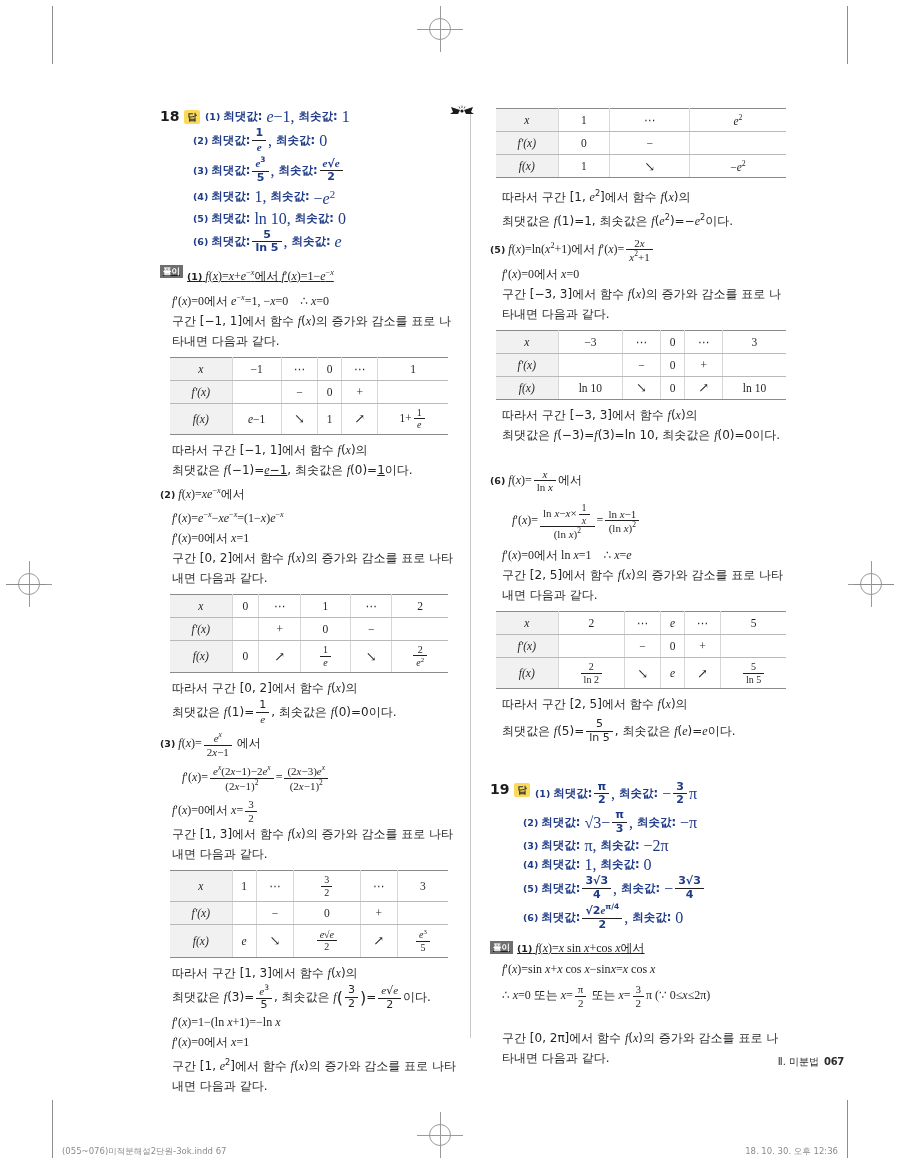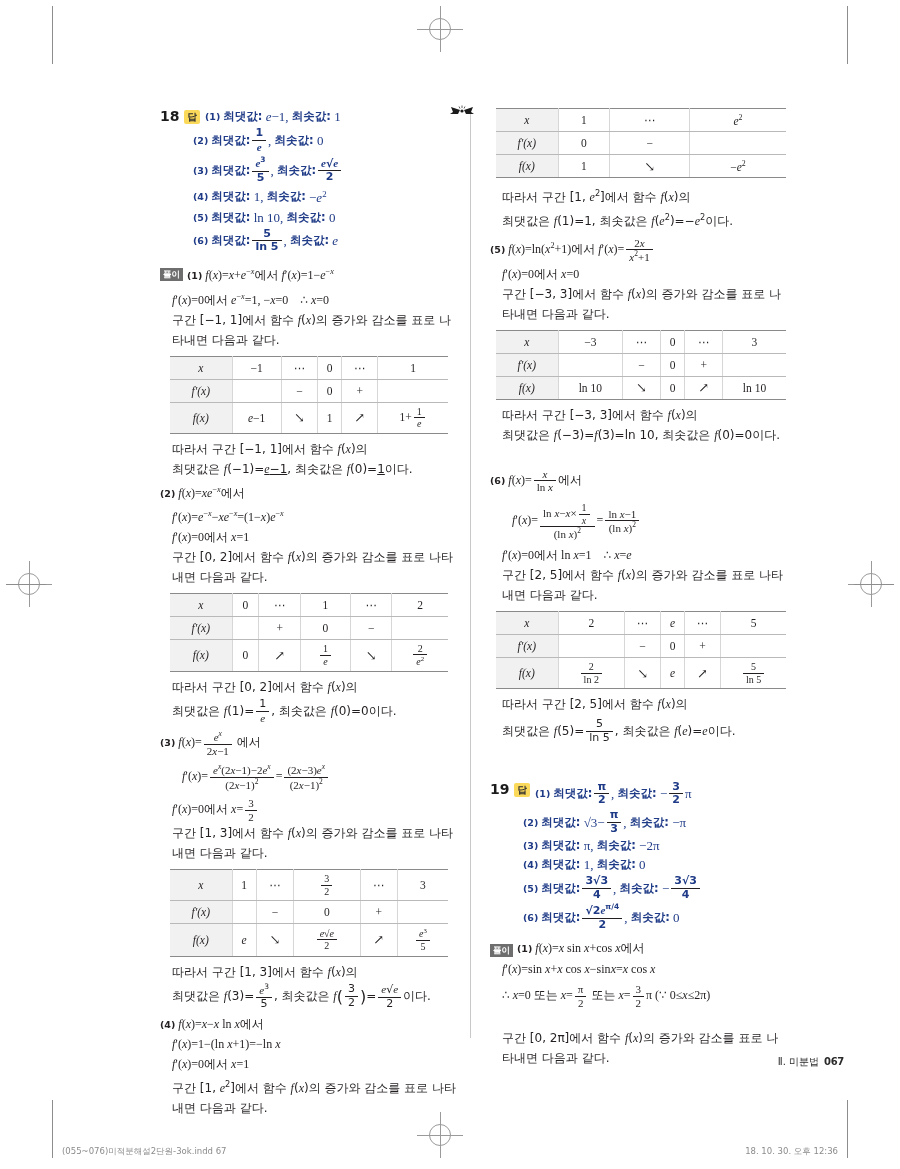--- a/index.html
+++ b/index.html
@@ -58,23 +58,23 @@
     font-size:9.5px; line-height:12px; padding:1px 3px; border-radius:2px;
     margin-top:2px;
   }
   .ans-line {
     font-size:11.5px; line-height:17px; color:#1f3b87;
     font-family:"DejaVu Sans","Liberation Sans",sans-serif; font-weight:bold;
     margin-left:33px; margin-top:2px; display:flex; align-items:center; flex-wrap:wrap;
   }
   .ans-line.first { margin-left:0; margin-top:0; }
   .ans-line .lbl { font-size:9.5px; margin-right:3px; }
-  .ans-line .valn { font-family:"Liberation Serif","DejaVu Serif",serif; font-weight:normal; font-size:13px; }
-
-  .sol-head { display:flex; align-items:center; gap:4px; margin-top:7px; }
+  .ans-line .valn { font-family:"Liberation Serif","DejaVu Serif",serif; font-weight:normal; font-size:16px; }
+
+  .sol-head { display:flex; align-items:flex-start; gap:4px; margin-top:7px;text-decoration:underline; }
   .sol-badge {
     display:inline-block; background:#6e6e6e; color:#ffffff;
     font-family:"DejaVu Sans","Liberation Sans",sans-serif; font-weight:bold;
     font-size:8.5px; line-height:11px; padding:1px 3px; margin-top:3px;
   }
   .ln { font-size:12px; line-height:19px; margin:1px 0; }
   .ln.ind  { margin-left:12px; }
   .ln.ind2 { margin-left:22px; }
   .sub-lbl { font-size:9.5px; font-family:"DejaVu Sans","Liberation Sans",sans-serif; font-weight:bold; }
 
@@ -353,24 +353,20 @@
         <td><span class="frac fracS"><span class="num"><i class="mi">e</i>√<i class="mi">e</i></span><span class="den">2</span></span></td>
         <td><span class="arrow-up"></span></td>
         <td><span class="frac fracS"><span class="num"><i class="mi">e</i><sup>3</sup></span><span class="den">5</span></span></td>
       </tr>
     </tbody>
       </table>
 
     <div class="ln ind ko">따라서 구간 [1, 3]에서 함수 <i class="mi">f</i>(<i class="mi">x</i>)의</div>
     <div class="ln ind ko">최댓값은 <i class="mi">f</i>(3)=<span class="frac"><span class="num"><i class="mi">e</i><sup>3</sup></span><span class="den">5</span></span>, 최솟값은 <i class="mi">f</i><span style="font-size:16px;vertical-align:middle">(</span><span class="frac"><span class="num">3</span><span class="den">2</span></span><span style="font-size:16px;vertical-align:middle">)</span>=<span class="frac"><span class="num"><i class="mi">e</i>√<i class="mi">e</i></span><span class="den">2</span></span>이다.</div>
 
-    <div class="ln" style="margin-top:4px">
-      <span class="sub-lbl">(4)</span>
-      <i class="mi">f</i>(<i class="mi">x</i>)=<i class="mi">x</i>−<i class="mi">x</i> ln <i class="mi">x</i><span class="ko">에서</span>
-    </div>
     <div class="ln ind"><i class="mi">f</i>′(<i class="mi">x</i>)=1−(ln <i class="mi">x</i>+1)=−ln <i class="mi">x</i></div>
     <div class="ln ind"><i class="mi">f</i>′(<i class="mi">x</i>)=0<span class="ko">에서</span> <i class="mi">x</i>=1</div>
     <div class="ln ind ko">구간 [1, <i class="mi">e</i><sup>2</sup>]에서 함수 <i class="mi">f</i>(<i class="mi">x</i>)의 증가와 감소를 표로 나타</div>
     <div class="ln ind ko">내면 다음과 같다.</div>
   </div>
 
   <div class="col col-right">
 
     <table class="idt w-right" style="margin-top:0">
       <tbody>

